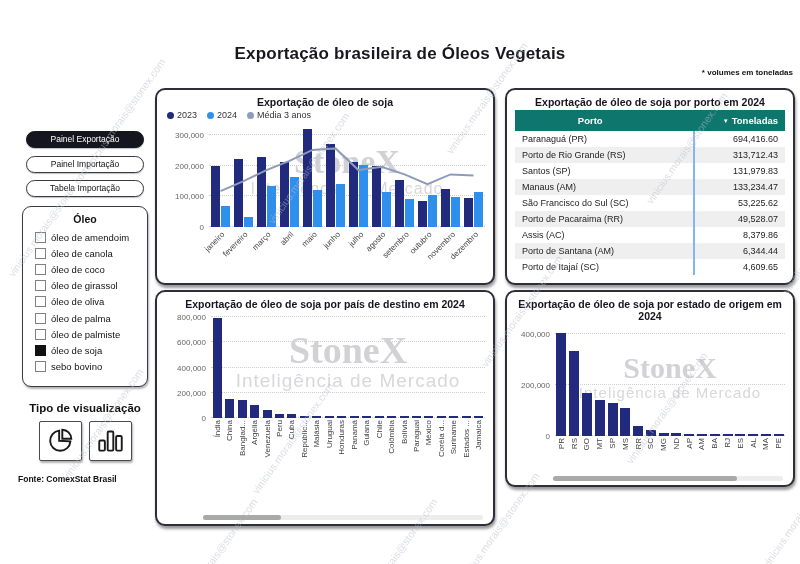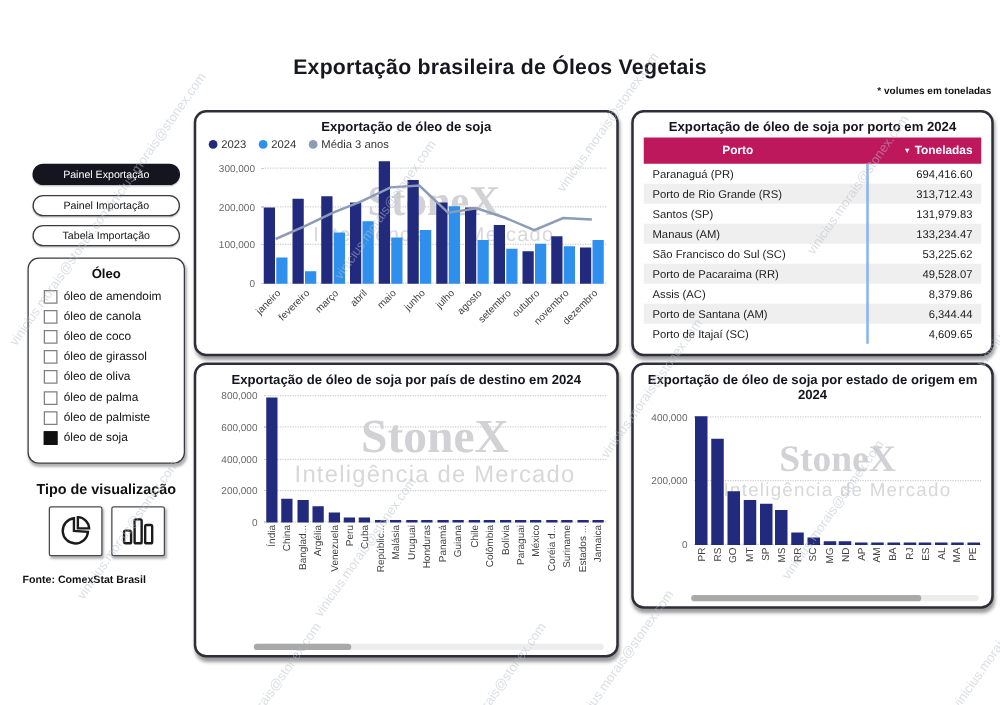--- a/index.html
+++ b/index.html
@@ -62,21 +62,21 @@
   .xlabels{display:flex;}
   .xcell{flex:1;position:relative;min-width:0;}
   .xlabels.rot .xcell span{position:absolute;right:50%;top:3px;transform:rotate(-45deg);
         transform-origin:top right;font-size:8px;white-space:nowrap;color:#3f3f3f;}
   .xlabels.vert .xcell{display:flex;justify-content:center;align-items:flex-start;}
   .xlabels.vert .xcell span{writing-mode:vertical-rl;transform:rotate(180deg);
         font-size:8px;color:#3f3f3f;white-space:nowrap;margin-top:2px;}
   .hscroll{position:absolute;left:46px;right:10px;bottom:4px;height:5px;background:#ededed;border-radius:3px;}
   .hthumb{height:5px;background:#a9a9a9;border-radius:3px;}
   
-  .thead{display:flex;background:#be185d;color:#fff;font-weight:bold;font-size:9.5px;
+  .thead{display:flex;background:#0f766e;color:#fff;font-weight:bold;font-size:9.5px;
          height:21px;align-items:center;margin-top:2px;gap:41px;}
   .th1{width:66%;text-align:center;}
   .th2{width:34%;text-align:right;padding-right:7px;box-sizing:border-box;}
   .sort{font-size:6px;margin-right:3px;vertical-align:1px;}
   .tbody{position:relative;}
   .trow{display:flex;height:16px;align-items:center;font-size:9px;color:#1c1c1c;}
   .trow:nth-child(even){background:#efefef;}
   .td1{width:66%;padding-left:7px;box-sizing:border-box;white-space:nowrap;}
   .td2{width:34%;text-align:right;padding-right:7px;box-sizing:border-box;}
   .vdiv{position:absolute;left:66%;top:0;bottom:0;width:2px;background:#85b4f2;}
@@ -138,20 +138,24 @@
             <span class="cb"></span>
             <span class="flbl">óleo de palma</span>
           </div>
           <div class="fopt">
             <span class="cb"></span>
             <span class="flbl">óleo de palmiste</span>
           </div>
           <div class="fopt">
             <span class="cb on"></span>
             <span class="flbl">óleo de soja</span>
+          </div>
+          <div class="fopt">
+            <span class="cb"></span>
+            <span class="flbl">sebo bovino</span>
           </div>
         </div>
     </div>
     <div class="vtitle">Tipo de visualização</div>
     <div class="vbtns">
       <button class="vbtn">
         <svg width="27" height="27" viewBox="0 0 24 24" fill="none" stroke="#1b1b1b" stroke-width="1.7">
           <path d="M10.8 3.2 A 9 9 0 1 0 20.8 12.8 L 10.8 12.2 Z"></path>
           <path d="M13.6 2.4 A 8.3 8.3 0 0 1 21.6 10.4 L 13.6 10.4 Z"></path>
         </svg>

